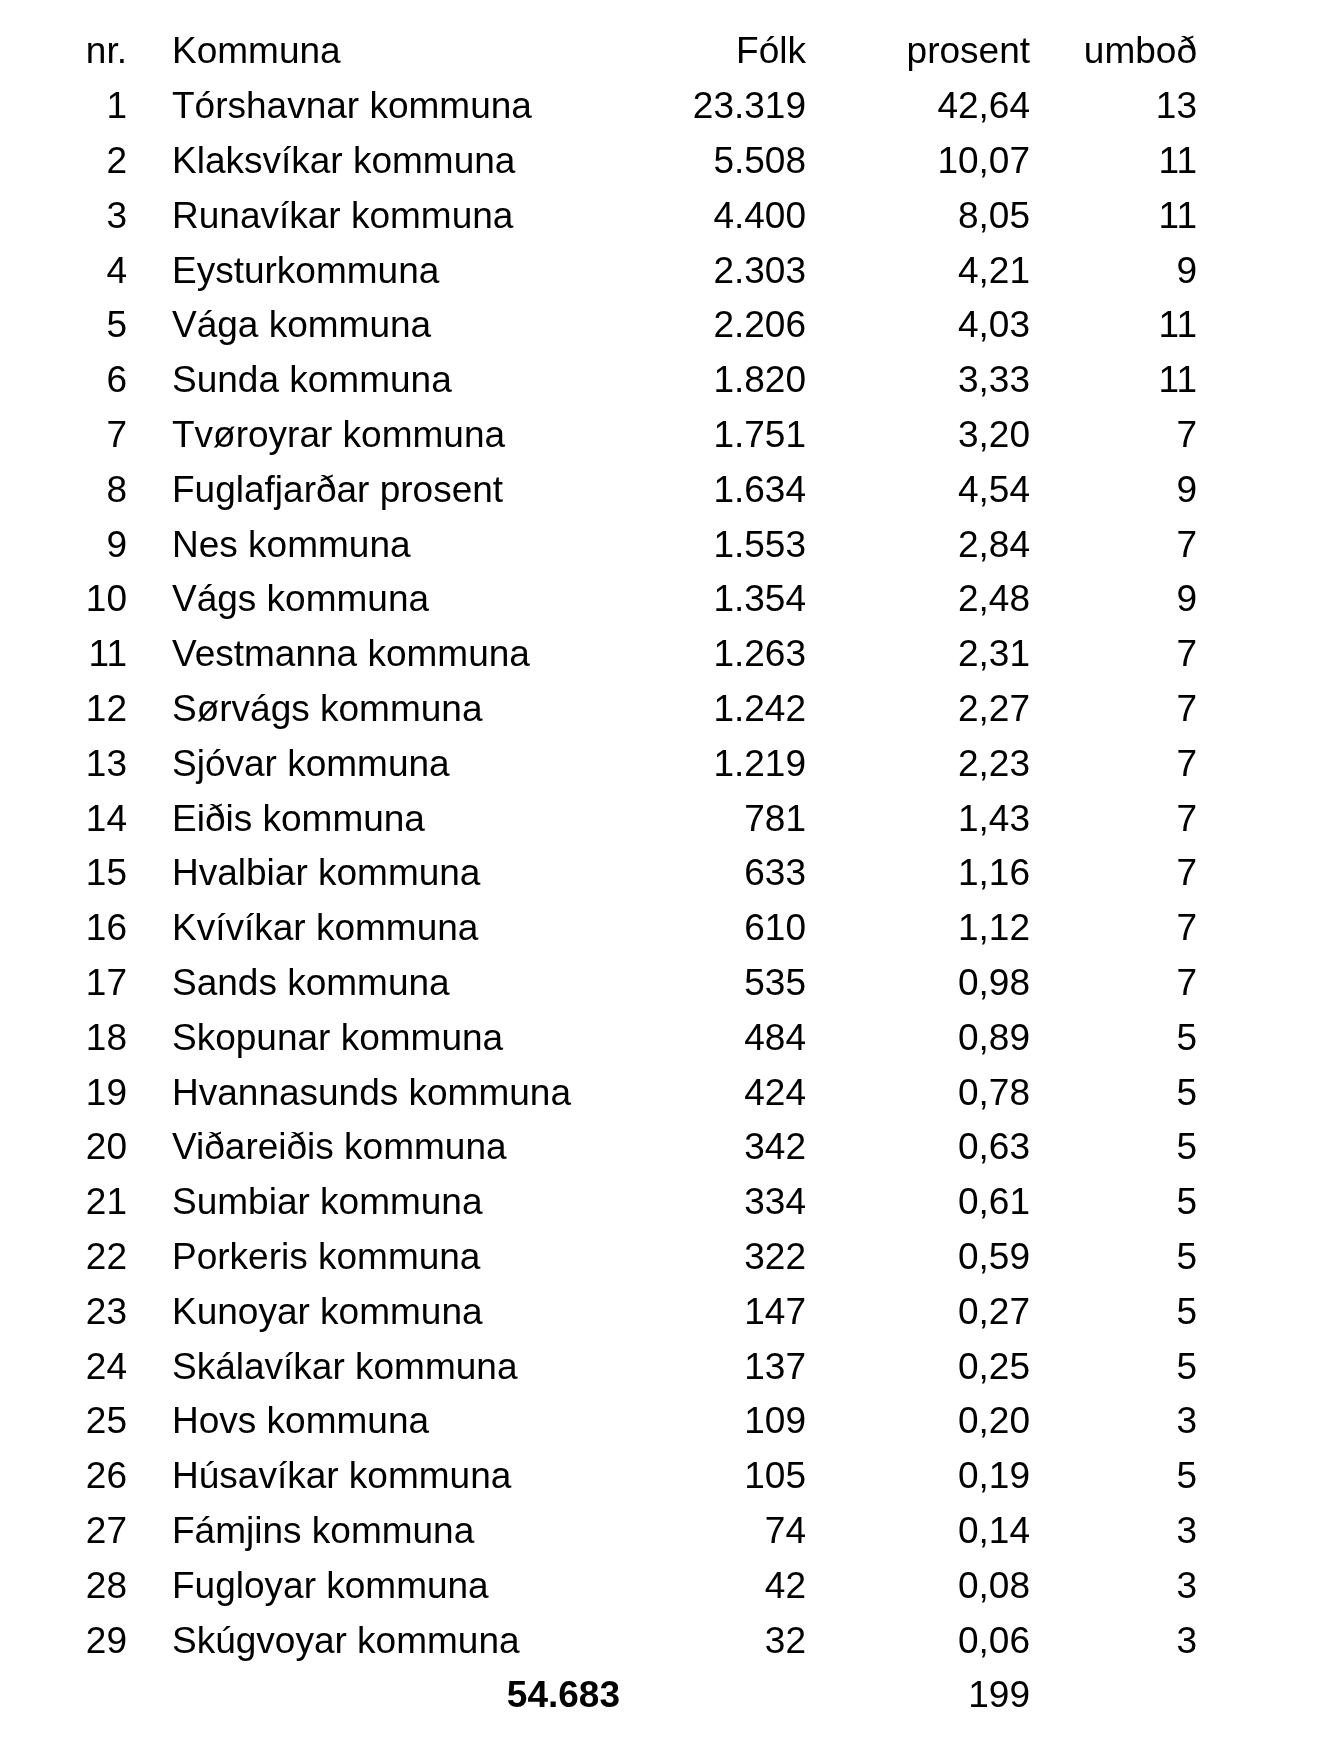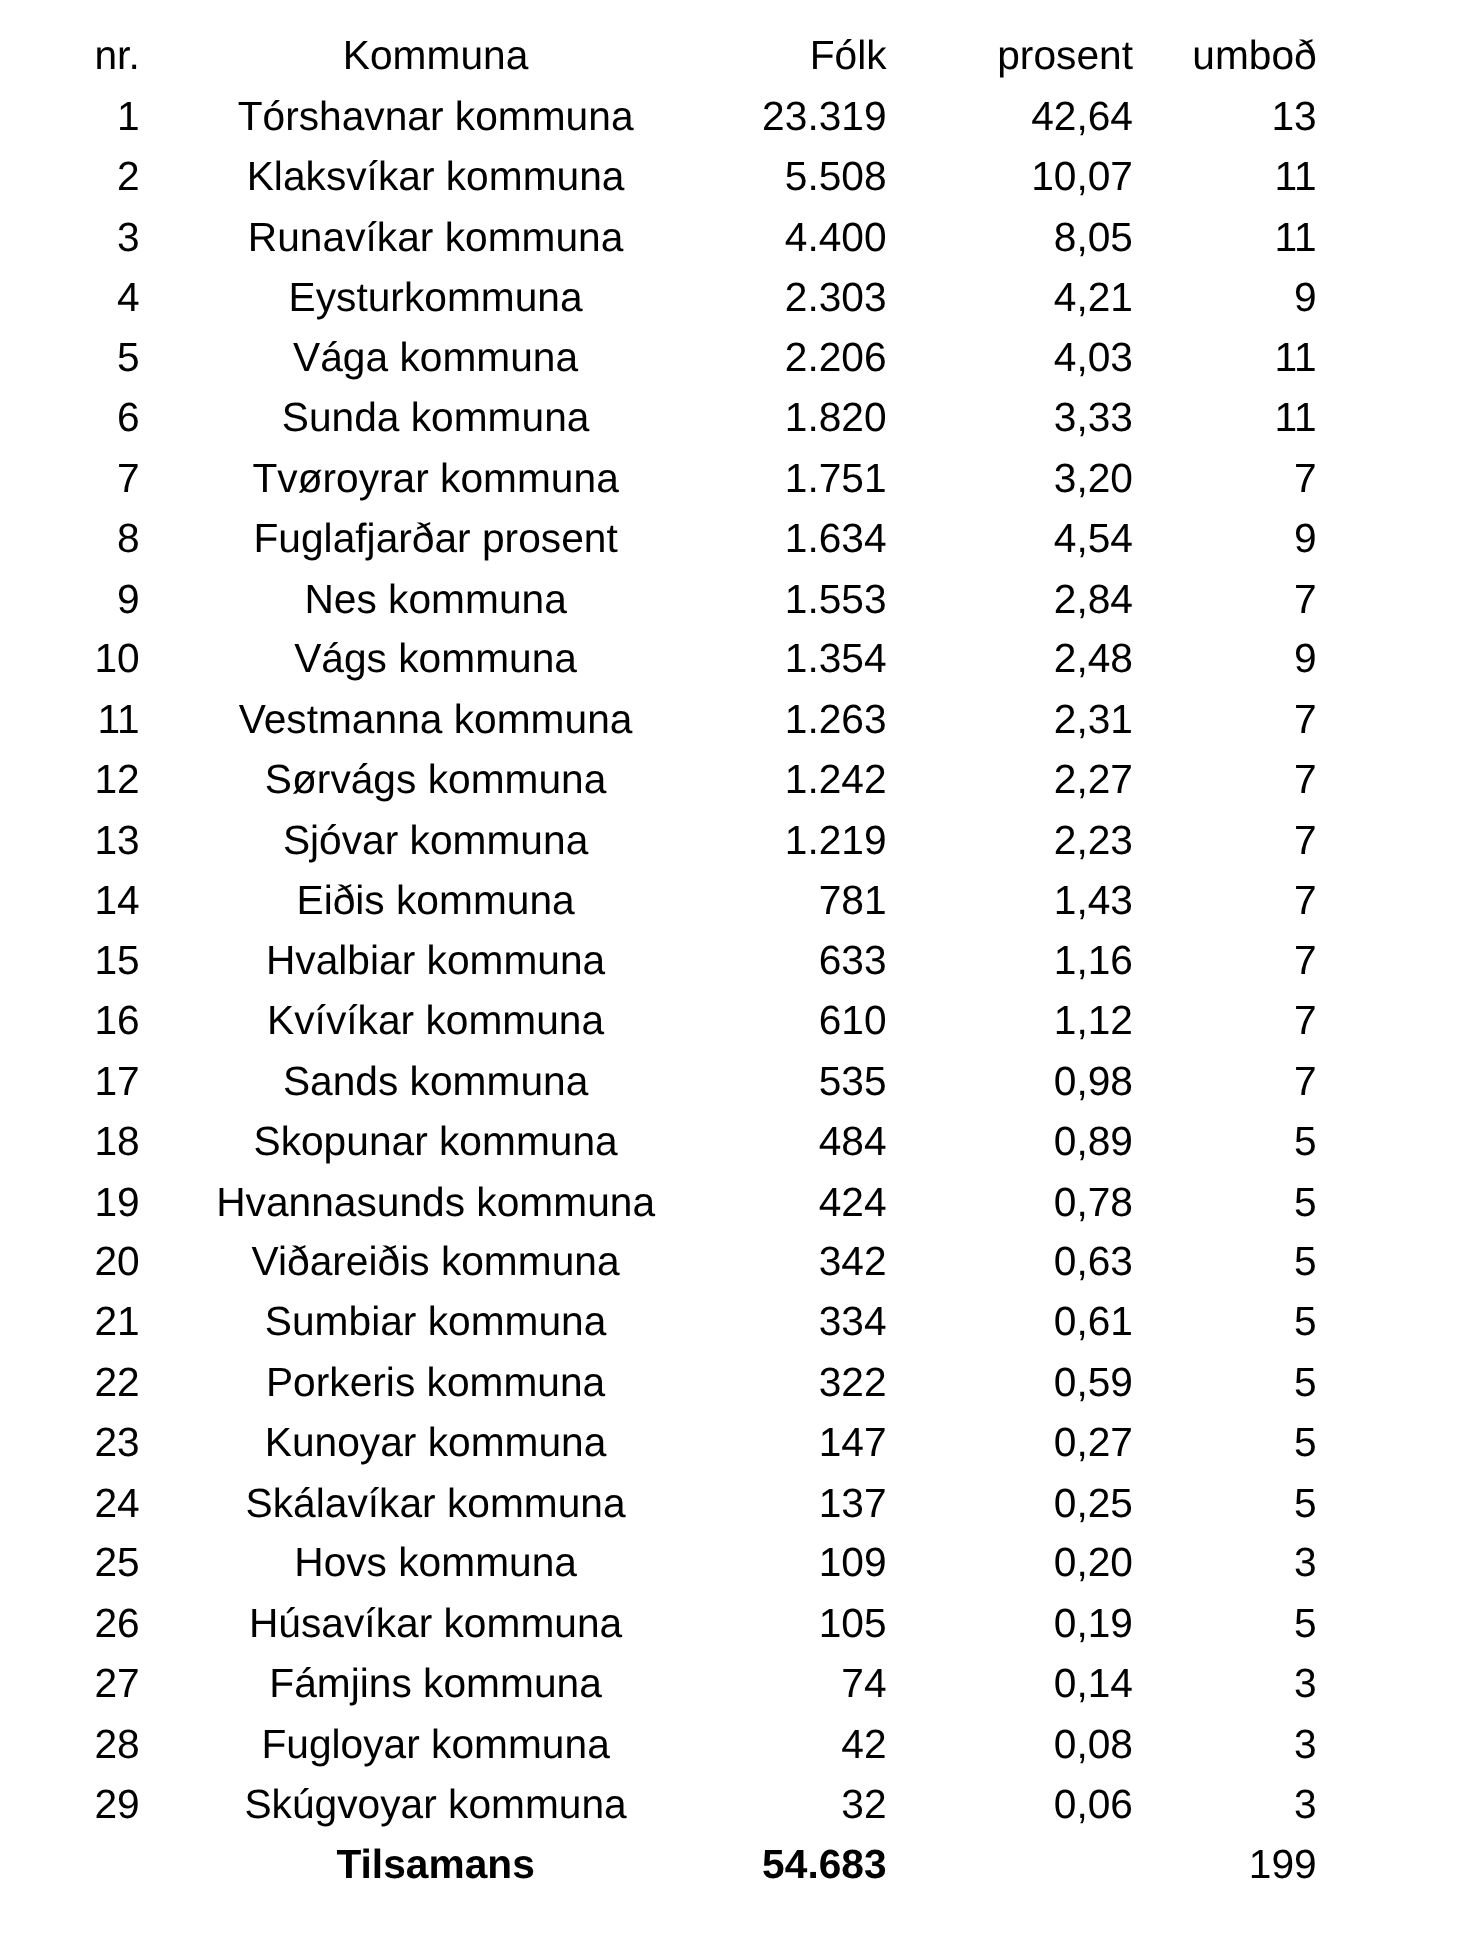--- a/index.html
+++ b/index.html
@@ -15,21 +15,21 @@
     overflow:hidden;
   }
   .row{
     display:grid;
     grid-template-columns:127px 493px 186px 224px 167px;
     height:54.8px;
     align-items:center;
   }
   .cell{white-space:nowrap;overflow:visible;}
   .nr{text-align:right;}
-  .kommuna{padding-left:45px;text-align:center;}
+  .kommuna{padding-left:45px;text-align:left;}
   .num{text-align:right;}
   .head-center{}
   .bold{font-weight:700;}
 </style>
 </head>
 <body>
 
 <div class="page">
 
   <div class="row">
@@ -269,19 +269,18 @@
     <div class="cell nr">29</div>
     <div class="cell kommuna">Skúgvoyar kommuna</div>
     <div class="cell num">32</div>
     <div class="cell num">0,06</div>
     <div class="cell num">3</div>
   </div>
 </div>
 
   <div class="row">
     <div class="cell nr"></div>
-    <div class="cell kommuna bold">Tilsamans</div>
     <div class="cell num bold">54.683</div>
     <div class="cell num"></div>
     <div class="cell num">199</div>
   </div>
 
 </div>
 
 </body></html>

